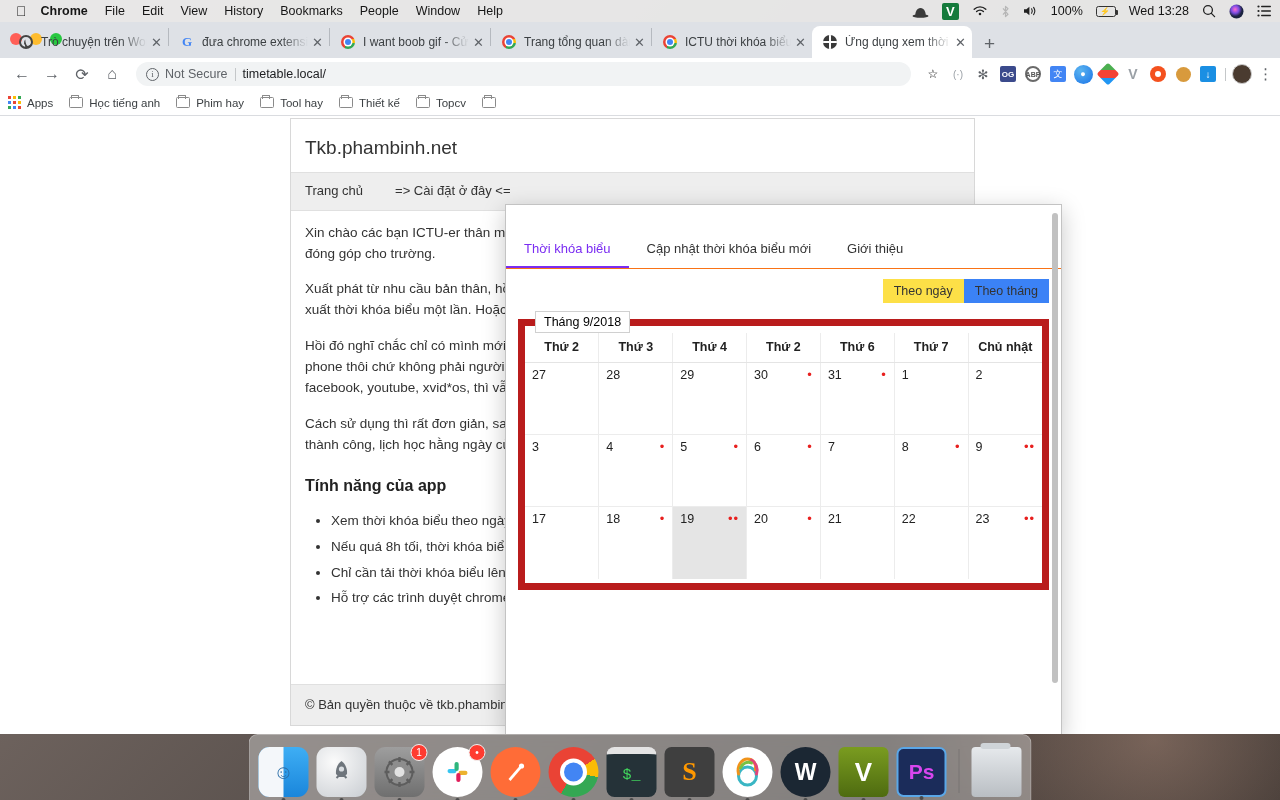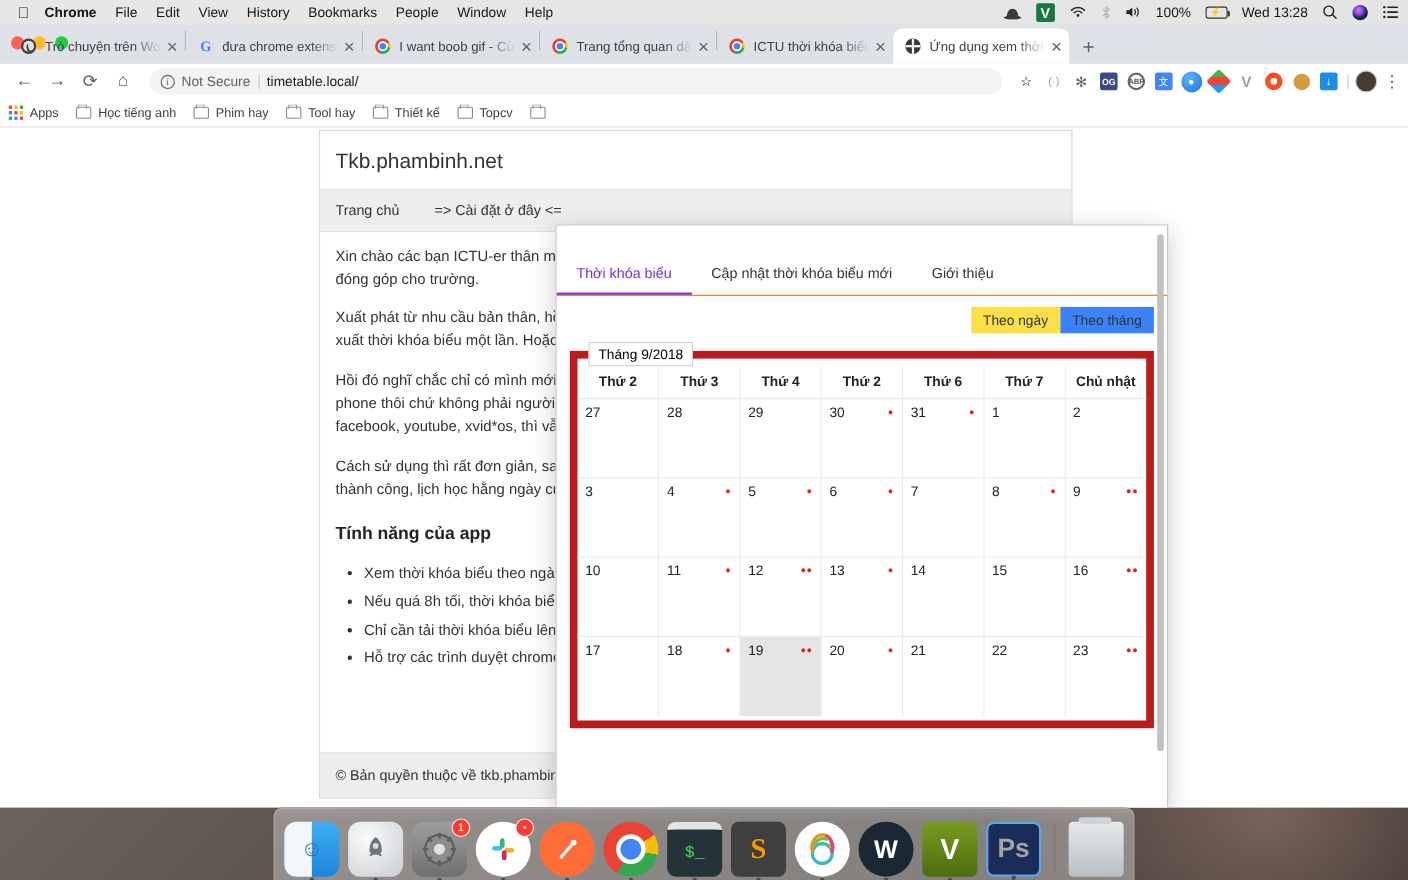--- a/index.html
+++ b/index.html
@@ -204,21 +204,21 @@
   .d-sys { background: linear-gradient(180deg,#9e9e9e,#6f6f6f); }
   .d-slack { background:#fff; border-radius:50%; }
   .d-postman { background:#ff6c37; border-radius:50%; }
   .d-chrome { background: conic-gradient(from -60deg,#ea4335 0 33%, #fbbc05 33% 45%, #34a853 45% 75%, #ea4335 75% 100%); border-radius: 50%; }
   .d-chrome::after{content:"";position:absolute;left:50%;top:50%;transform:translate(-50%,-50%);width:19px;height:19px;border-radius:50%;background:#4285f4;box-shadow:0 0 0 4px #fff;}
   .d-term { background:#253238; border-radius: 8px; color:#41d85d; font-size:15px; font-family:"Liberation Mono",monospace; border-top:7px solid #e4e4e4;}
   .d-sublime { background:#3f3f3f; color:#ff9800; font-size:26px; font-family:"Liberation Serif",serif; font-weight:bold; border-radius:7px;}
   .d-moz { background:#fff; border-radius:50%; }
   .d-wp { background:#1b2733; border-radius:50%; color:#fff; font-size:23px; font-weight:bold; }
   .d-v { background: linear-gradient(180deg,#7a9c20,#4e6b10); color:#fff; font-weight:bold; font-size:26px; border-radius:6px;}
-  .d-ps { background:#1b2c5a; border:2px solid #5aa7e8; color:#a3a3a3; font-weight:bold; font-size:24px; border-radius:7px;}
+  .d-ps { background:#1b2c5a; border:2px solid #5aa7e8; color:#d946ef; font-weight:bold; font-size:21px; border-radius:7px;}
   .docksep { width:1px; height:44px; background: rgba(90,90,90,.35); margin: 0 4px 4px; }
   .d-trash { background: linear-gradient(180deg,#e6e9ec,#b9bec3); border-radius:4px; }
   .d-trash::before{content:"";position:absolute;left:9px;top:-4px;width:30px;height:6px;border-radius:3px;background:#cfd4d8;}
 </style>
 </head>
 <body>
 
 <div id="desktop"></div>
 
 <div id="menubar">
@@ -506,29 +506,20 @@
                 <tr>
                   <td><span>3</span></td>
                   <td><span>4</span><span class="dots">•</span></td>
                   <td><span>5</span><span class="dots">•</span></td>
                   <td><span>6</span><span class="dots">•</span></td>
                   <td><span>7</span></td>
                   <td><span>8</span><span class="dots">•</span></td>
                   <td><span>9</span><span class="dots">••</span></td>
                 </tr>
                 <tr>
-                  <td><span>10</span></td>
-                  <td><span>11</span><span class="dots">•</span></td>
-                  <td><span>12</span><span class="dots">••</span></td>
-                  <td><span>13</span><span class="dots">•</span></td>
-                  <td><span>14</span></td>
-                  <td><span>15</span></td>
-                  <td><span>16</span><span class="dots">••</span></td>
-                </tr>
-                <tr>
                   <td><span>17</span></td>
                   <td><span>18</span><span class="dots">•</span></td>
                   <td class="sel"><span>19</span><span class="dots">••</span></td>
                   <td><span>20</span><span class="dots">•</span></td>
                   <td><span>21</span></td>
                   <td><span>22</span></td>
                   <td><span>23</span><span class="dots">••</span></td>
                 </tr>
               </tbody>
           </table>

